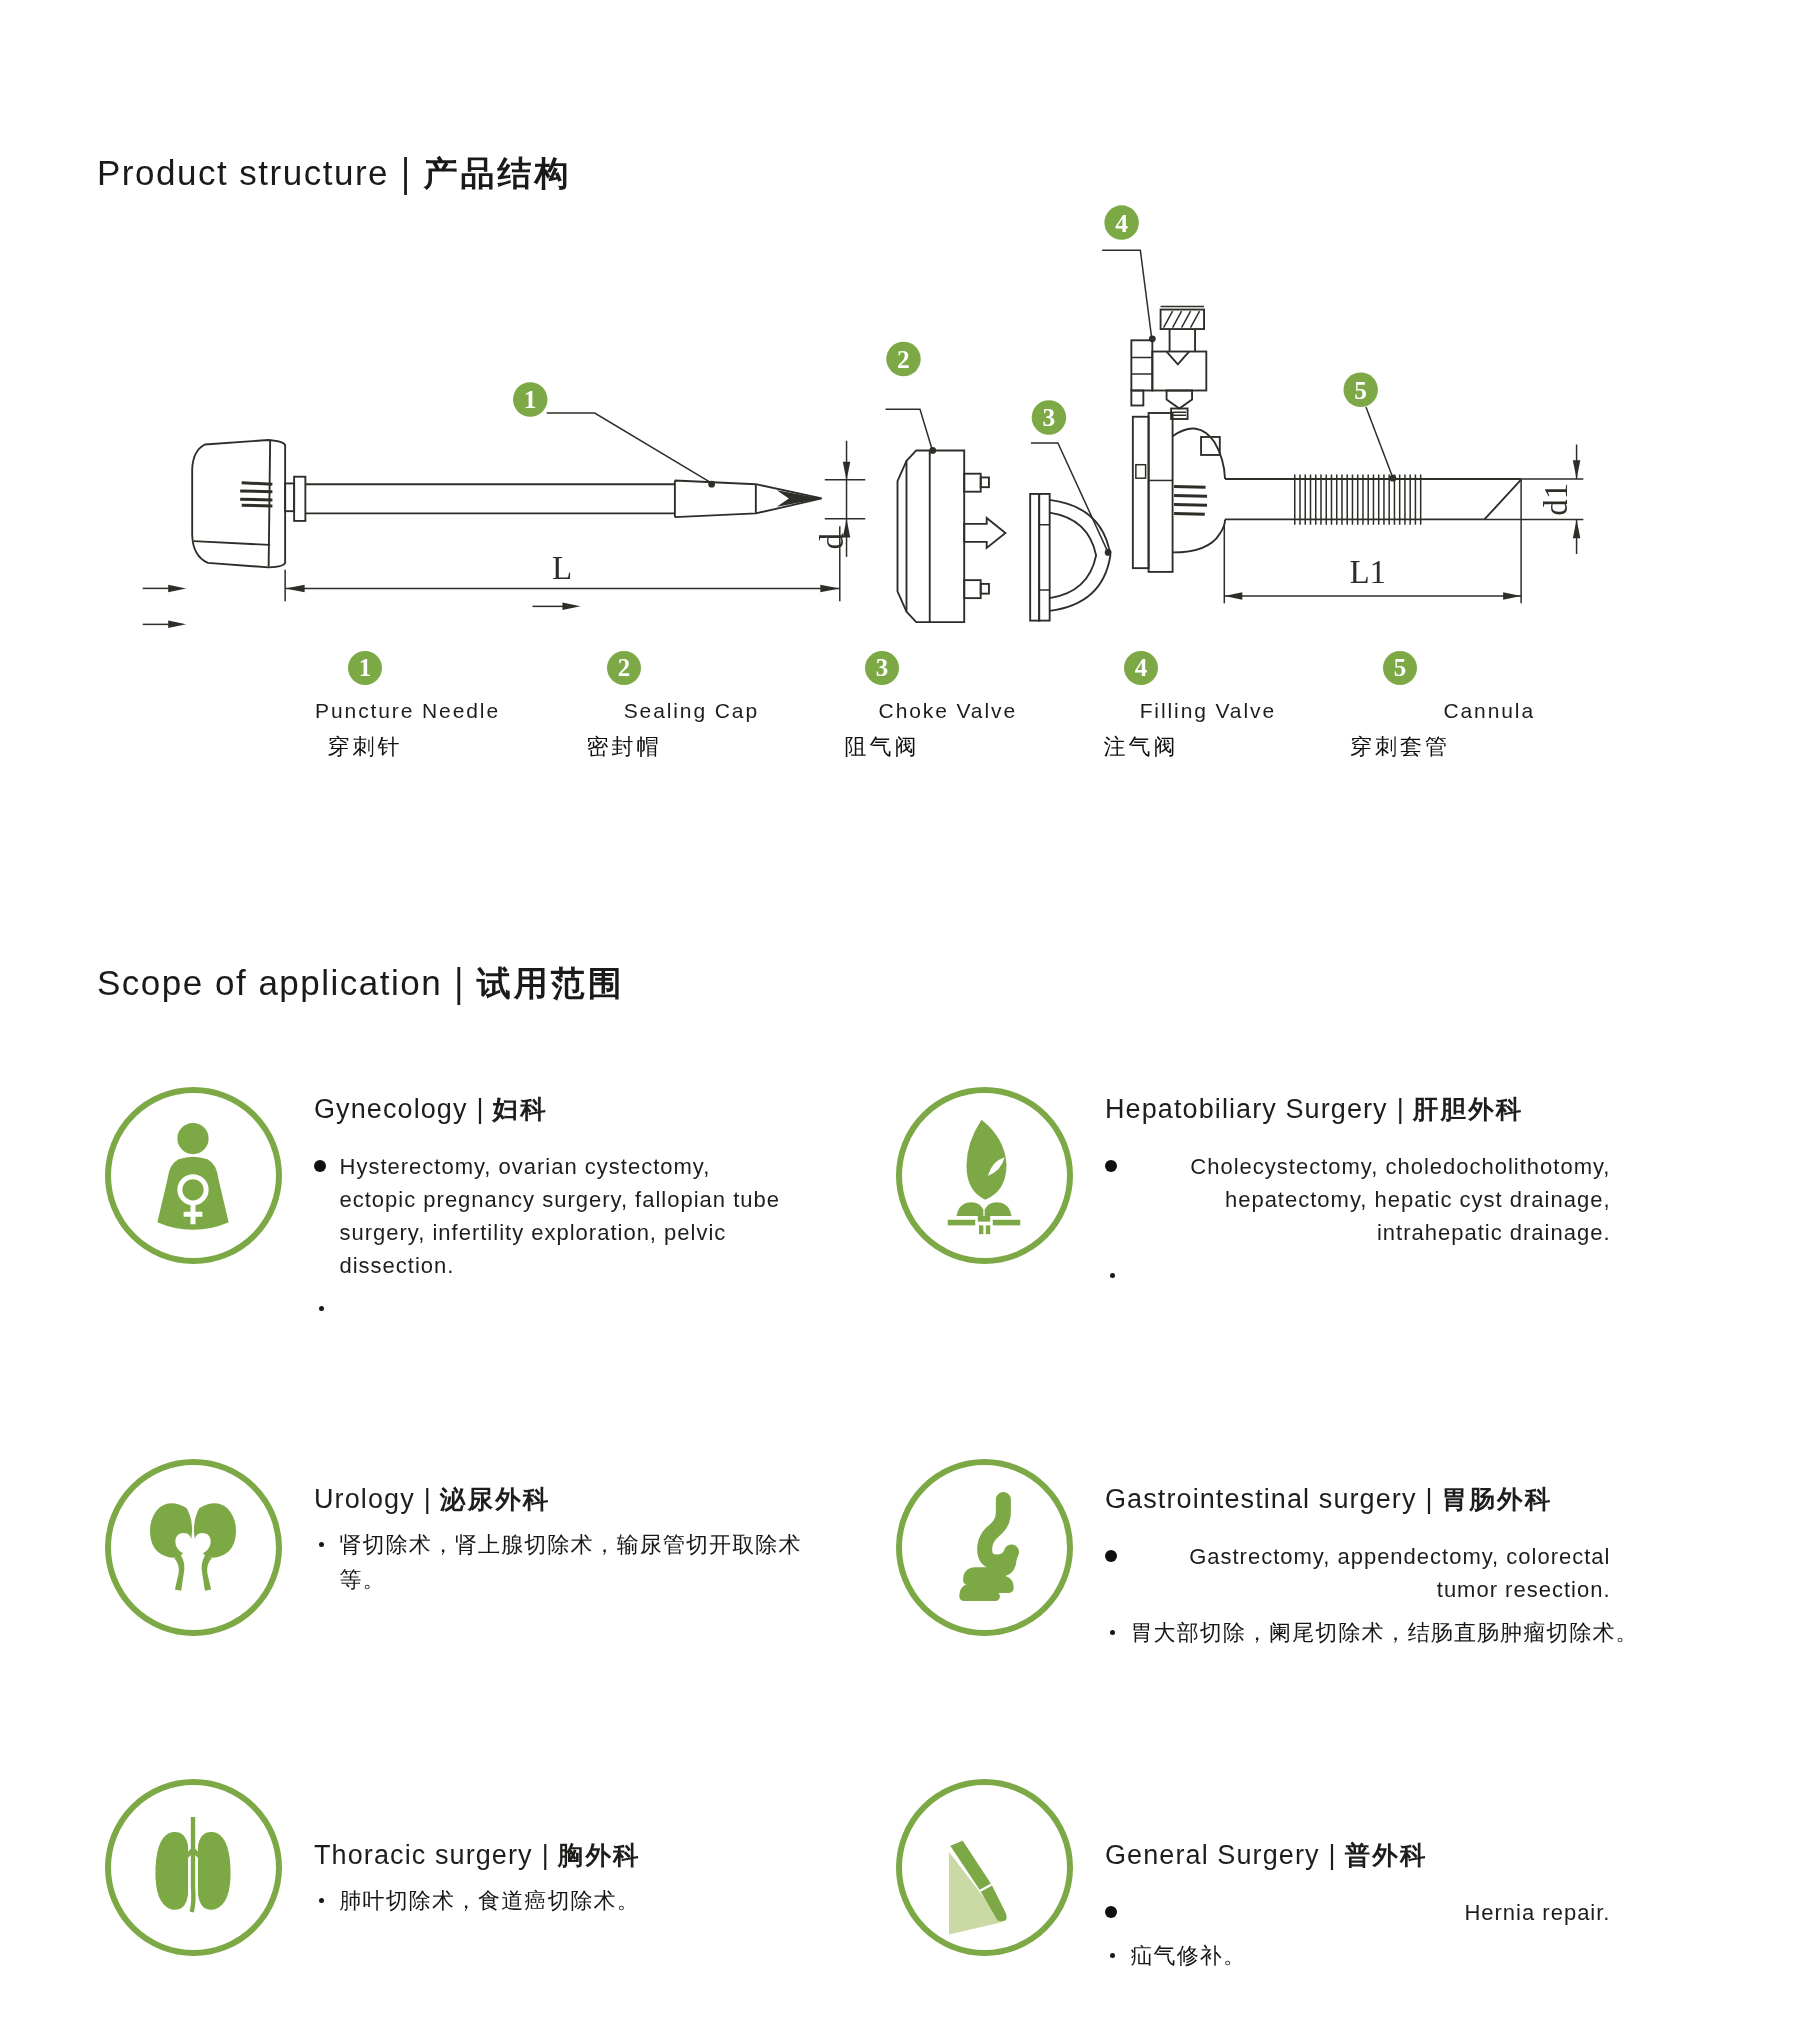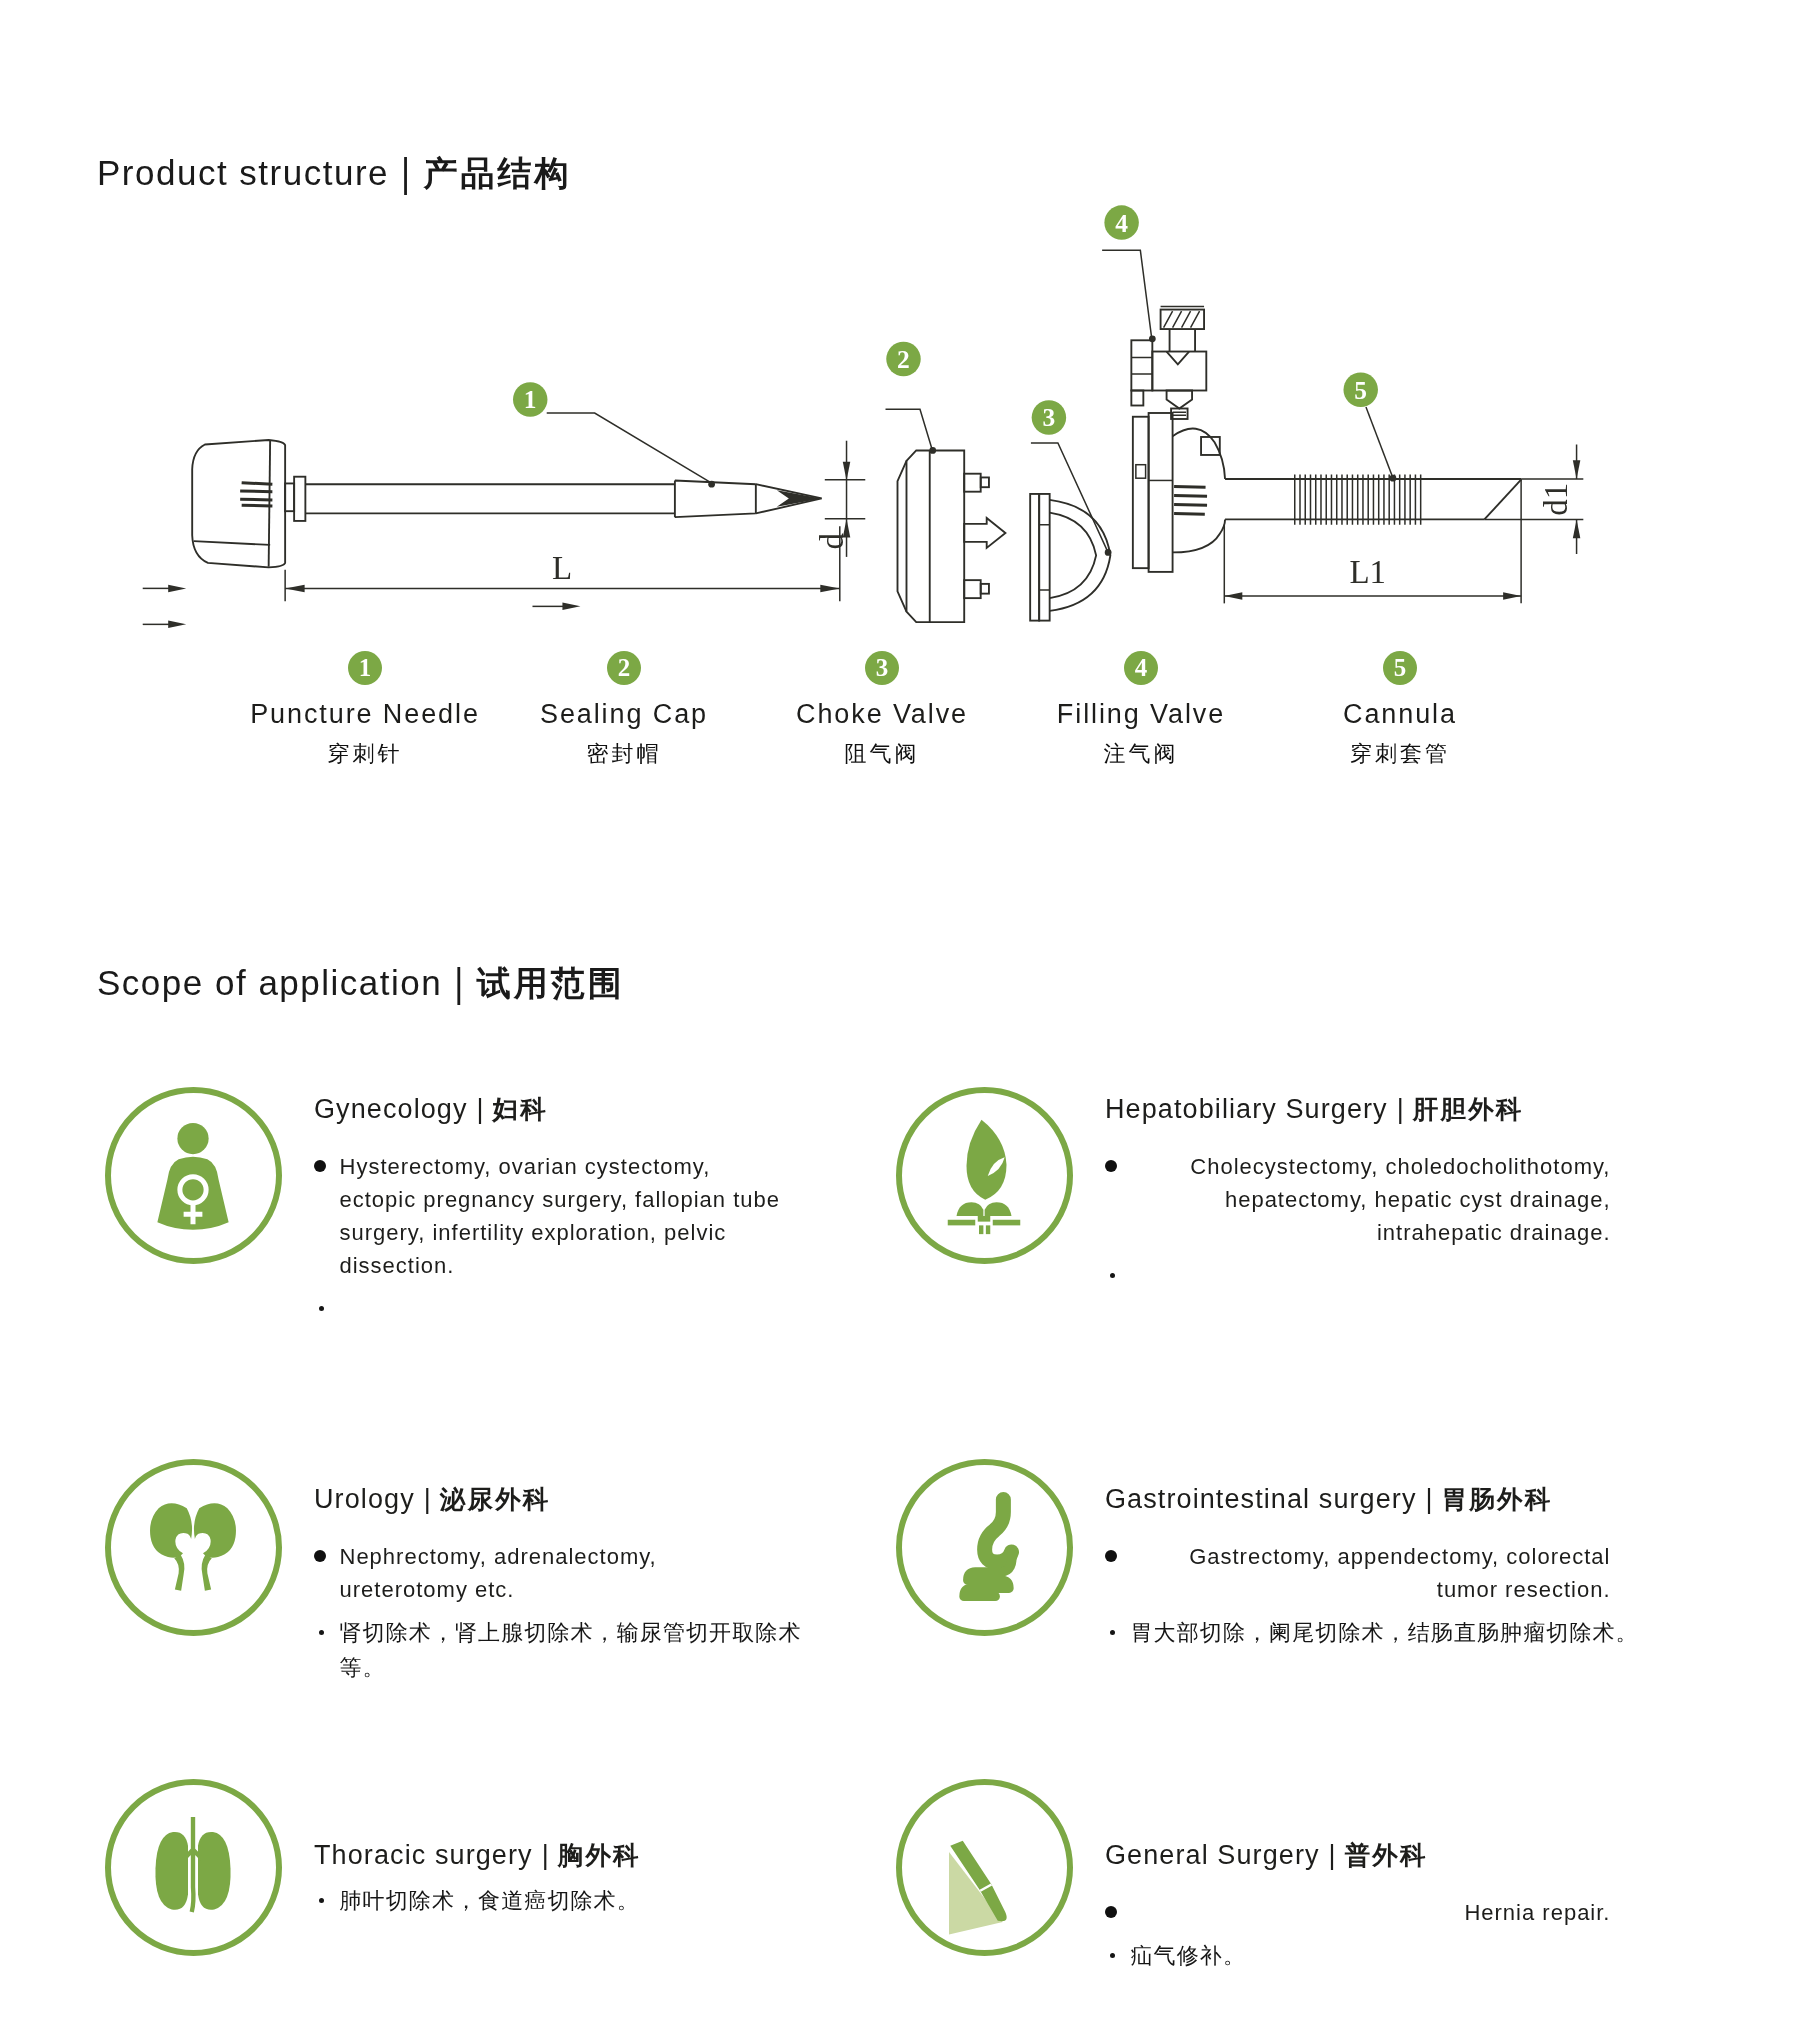--- a/index.html
+++ b/index.html
@@ -15,21 +15,21 @@
   .ln{stroke:#2e2e29;stroke-width:2.5;fill:none;}
   .lnthin{stroke:#2e2e29;stroke-width:2;fill:none;}
   .lnthick{stroke:#2e2e29;stroke-width:4;fill:none;}
   .ink{fill:#2e2e29;stroke:none;}
   .dimtext{font-family:"Liberation Serif", serif;font-size:44px;fill:#2e2e29;}
   .calloutnum{font-family:"Liberation Serif", serif;font-size:34px;font-weight:bold;fill:#ffffff;text-anchor:middle;}
   
   .part{position:absolute;top:651px;width:270px;text-align:center;}
   .pnum{width:34px;height:34px;border-radius:50%;background:#7CA845;color:#fff;margin:0 auto;
         font-family:"Liberation Serif", serif;font-size:25px;font-weight:bold;line-height:34px;text-align:center;}
-  .pen{margin-top:13.5px;font-size:27px;letter-spacing:1.9px;color:#1d1d1b;}
+  .pen{margin-top:13.5px;font-size:21px;letter-spacing:1.9px;color:#1d1d1b;text-align:right;}
   .pzh{margin-top:9px;font-size:22px;font-weight:400;letter-spacing:3px;color:#111;}
   
   .app{position:absolute;width:795px;}
   .app-icon{position:absolute;left:7.5px;width:177px;height:177px;}
   .app-icon .ring{width:165px;height:165px;border:6.7px solid #7CA845;border-radius:50%;background:#fff;
                   display:flex;align-items:center;justify-content:center;}
   .app-text{position:absolute;left:217px;top:12px;width:540px;}
   .app-title{font-size:27px;margin:19px 0 0 0;white-space:nowrap;}
   .app-title .en{font-weight:400;letter-spacing:1.1px;}
   .app-title .hsep{display:inline-block;margin:0 9px;font-weight:300;}
@@ -278,21 +278,20 @@
           <path d="M100,132 Q109,146 105,164 L101,190 L91,188 L97,162 Q99,147 90,138 Z"></path>
         </g>
       </g>
     </svg>
       </div>
   </div>
   <div class="app-text">
     <h2 class="app-title">
       <span class="en">Urology</span><span class="hsep">|</span><span class="zh">泌尿外科</span>
     </h2>
-    <p class="note w-en1"><span class="marker"></span><span>Nephrectomy, adrenalectomy, ureterotomy etc.</span></p>
     <p class="cnote w-cn1"><span class="marker"></span><span>肾切除术，肾上腺切除术，输尿管切开取除术等。</span></p>
   </div>
 </section>
 
 <section class="app" style="left:888px;top:1451px;">
   <div class="app-icon" style="top:7.5px;">
     <div class="ring">
         <svg width="150" height="150" viewBox="0 0 240 240">
       <g fill="none" stroke="#7CA845" stroke-linecap="round" stroke-linejoin="round">
         <path stroke-width="24" d="M151,44 V64 Q151,82 137,93 Q121,105 121,124 Q121,144 141,144 Q159,144 164,128"></path>

